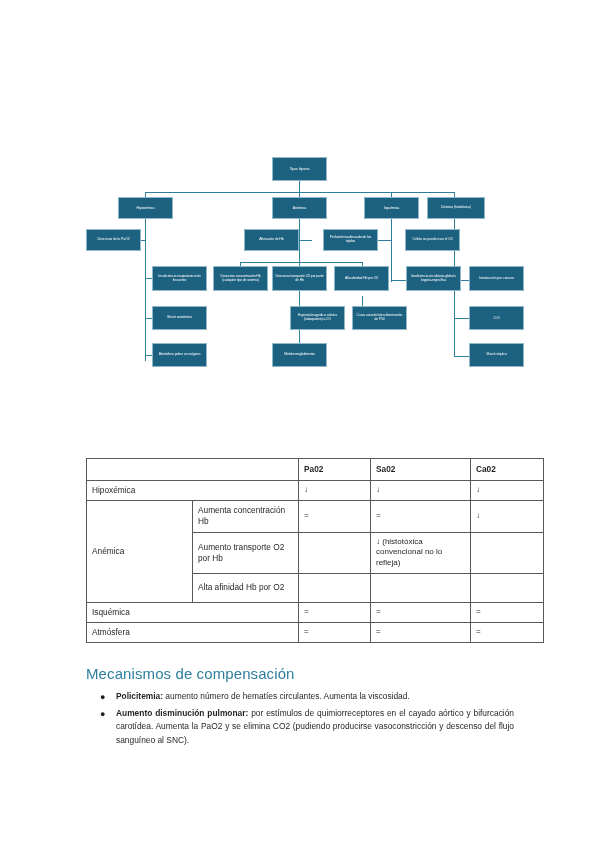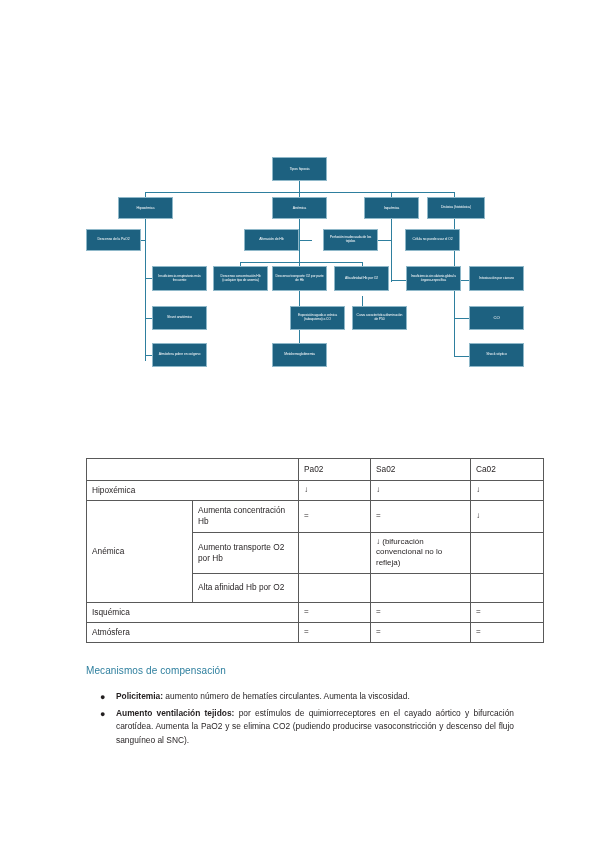--- a/index.html
+++ b/index.html
@@ -65,33 +65,33 @@
     color: #231f20;
   }
   table.data td, table.data th {
     border: 1px solid #595959;
     padding: 4px 5px;
     vertical-align: middle;
     font-weight: normal;
     text-align: left;
     line-height: 1.35;
   }
-  table.data th { font-weight: normal; }
+  table.data th { font-weight: bold; }
   .c-head { height: 22px; }
   .b { font-weight: bold; }
   .just { text-align: justify; }
   .arrow { font-size: 8px; }
   .cellpad { height: 20px; }
 
   
   .sect-title {
     position: absolute;
     left: 86px;
     top: 665px;
-    font-size: 10px;
+    font-size: 15px;
     color: #2e7f9e;
     font-weight: normal;
     letter-spacing: 0.1px;
   }
   .bullets {
     position: absolute;
     left: 86px;
     top: 690px;
     width: 428px;
     font-size: 8.4px;
@@ -262,21 +262,21 @@
           <td rowspan="3" class="b">Anémica</td>
           <td class="b cellpad">Aumenta concentración Hb</td>
           <td class="arrow">=</td>
           <td class="arrow">=</td>
           <td class="arrow">↓</td>
         </tr>
 
         <tr>
           <td class="b just cellpad">Aumento transporte O2 por Hb</td>
           <td class="arrow"></td>
-          <td class="arrow just">↓ (bifurcación convencional no lo refleja)</td>
+          <td class="arrow just">↓ (histotóxica convencional no lo refleja)</td>
           <td class="arrow"></td>
         </tr>
 
         <tr>
           <td class="b just cellpad">Alta afinidad Hb por O2</td>
           <td class="arrow"></td>
           <td class="arrow"></td>
           <td class="arrow"></td>
         </tr>
 
@@ -300,18 +300,18 @@
   <div class="sect-title">Mecanismos de compensación</div>
 
   <div class="bullets">
     <ul>
       <li>
         <span class="dot">●</span>
         <span class="b">Policitemia:</span><span> aumento número de hematíes circulantes. Aumenta la viscosidad.</span>
       </li>
       <li>
         <span class="dot">●</span>
-        <span class="b">Aumento ventilación tejidos:</span><span> por estímulos de quimiorreceptores en el cayado aórtico y bifurcación carotídea. Aumenta la PaO2 y se elimina CO2 (pudiendo producirse vasoconstricción y descenso del flujo sanguíneo al SNC).</span>
+        <span class="b">Aumento disminución pulmonar:</span><span> por estímulos de quimiorreceptores en el cayado aórtico y bifurcación carotídea. Aumenta la PaO2 y se elimina CO2 (pudiendo producirse vasoconstricción y descenso del flujo sanguíneo al SNC).</span>
       </li>
     </ul>
   </div>
 
 </div>
 
 </body></html>

